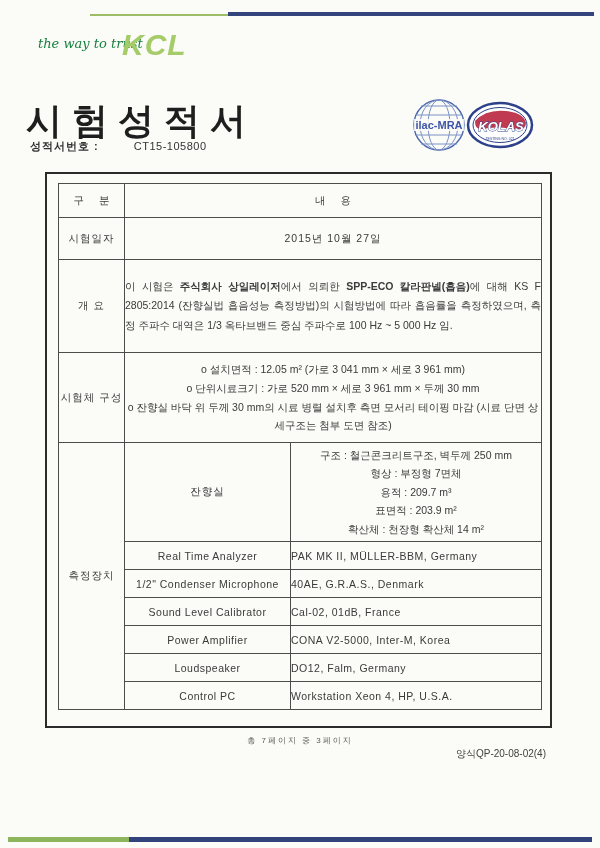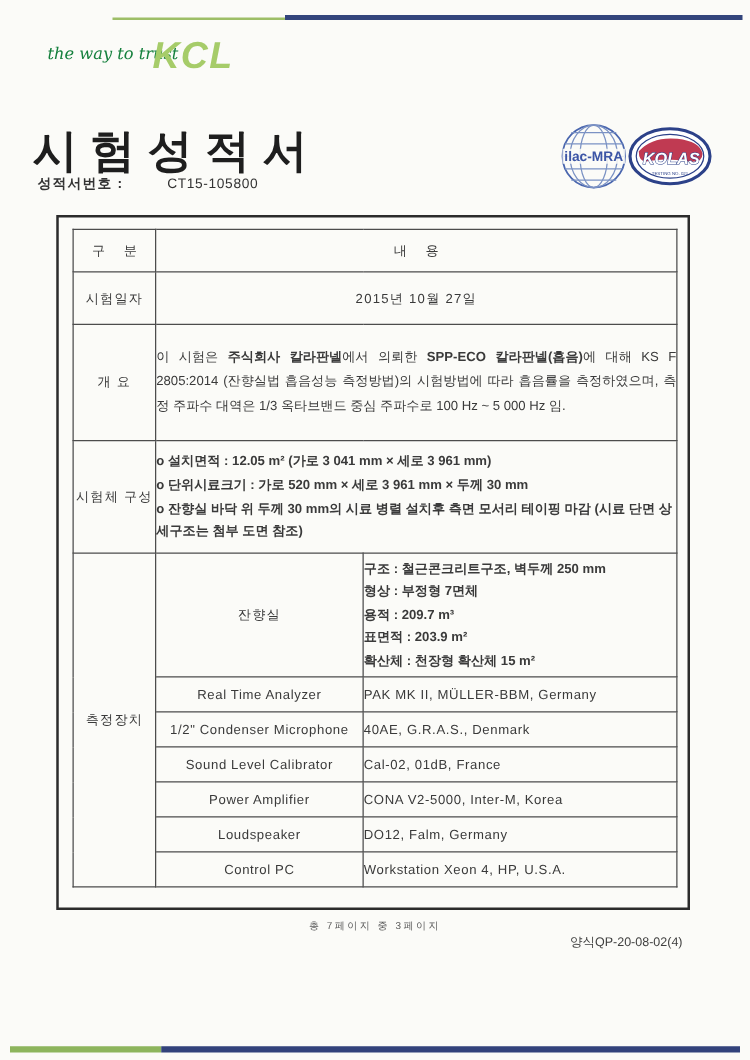--- a/index.html
+++ b/index.html
@@ -29,40 +29,40 @@
   
   .doc-title{
     position:absolute;left:16px;top:97px;width:100%;
     text-align:left;font-size:36px;font-weight:bold;
     letter-spacing:10px;text-indent:10px;color:#1e1e1e;
   }
   .report-no{position:absolute;left:30px;top:139px;font-size:11px;color:#333;}
   .report-no .lbl{font-weight:bold;letter-spacing:1px;}
   .report-no .val{margin-left:32px;letter-spacing:0.5px;}
   
-  .stamps{position:absolute;left:448px;top:96px;width:122px;height:56px;}
+  .stamps{position:absolute;left:412px;top:96px;width:122px;height:56px;}
   .stamp-ilac{position:absolute;left:0;top:2px;}
   .stamp-kolas{position:absolute;left:54px;top:5px;}
   
   .outer-box{
     position:absolute;left:45px;top:172px;width:503px;height:552px;
     border:2px solid #2b2b2b;background:transparent;
   }
   table.report{
     border-collapse:collapse;table-layout:fixed;
     position:absolute;left:11px;top:9px;width:483px;
   }
   table.report td{
     border:1px solid #4c4c4c;font-size:10.5px;color:#3a3a3a;
     vertical-align:middle;padding:0;
   }
   .c-head{text-align:center;letter-spacing:6px;text-indent:6px;font-size:11px;}
   .c-label{text-align:center;font-size:11px;letter-spacing:1px;}
   .c-center{text-align:center;letter-spacing:1px;}
-  .c-left{padding:7px 13px;line-height:1.8;text-align:left;font-weight:bold;}
+  .c-left{padding:7px 13px;line-height:1.8;text-align:center;}
   .c-just{padding:7px 14px;line-height:1.85;text-align:justify;}
   .c-left div{white-space:normal;}
   .bold{font-weight:bold;}
   .dev-name{text-align:center;font-size:10.5px;letter-spacing:0.5px;}
   .dev-val{padding-left:14px;font-size:10.5px;letter-spacing:0.5px;}
   
   .page-info{
     position:absolute;left:0;top:735px;width:100%;text-align:center;
     font-size:8px;color:#5a5a5a;letter-spacing:2px;
   }
@@ -120,41 +120,41 @@
       <td class="c-head" colspan="2">내 용</td>
     </tr>
 
     <tr style="height:42px;">
       <td class="c-label">시험일자</td>
       <td class="c-center" colspan="2">2015년 10월 27일</td>
     </tr>
 
     <tr style="height:93px;">
       <td class="c-label">개 요</td>
-      <td class="c-just" colspan="2"><span>이 시험은 </span><span class="bold">주식회사 칼라판넬</span><span>에서 의뢰한 </span><span class="bold">SPP-ECO 칼라판넬(흡음)</span><span>에 대해 KS F 2805:2014 (잔향실법 흡음성능 측정방법)의 시험방법에 따라 흡음률을 측정하였으며, 측정 주파수 대역은 1/3 옥타브밴드 중심 주파수로 100 Hz ~ 5 000 Hz 임.</span></td>
+      <td class="c-just" colspan="2"><span>이 시험은 </span><span class="bold">주식회사 상일레이저</span><span>에서 의뢰한 </span><span class="bold">SPP-ECO 칼라판넬(흡음)</span><span>에 대해 KS F 2805:2014 (잔향실법 흡음성능 측정방법)의 시험방법에 따라 흡음률을 측정하였으며, 측정 주파수 대역은 1/3 옥타브밴드 중심 주파수로 100 Hz ~ 5 000 Hz 임.</span></td>
     </tr>
 
     <tr style="height:90px;">
       <td class="c-label">시험체 구성</td>
       <td class="c-left" colspan="2">
         <div>o 설치면적 : 12.05 m² (가로 3 041 mm × 세로 3 961 mm)</div>
         <div>o 단위시료크기 : 가로 520 mm × 세로 3 961 mm × 두께 30 mm</div>
         <div>o 잔향실 바닥 위 두께 30 mm의 시료 병렬 설치후 측면 모서리 테이핑 마감 (시료 단면 상세구조는 첨부 도면 참조)</div>
       </td>
     </tr>
 
     <tr style="height:99px;">
       <td class="c-label" rowspan="7">측정장치</td>
       <td class="c-center">잔향실</td>
       <td class="c-left" style="line-height:1.75;">
         <div>구조 : 철근콘크리트구조, 벽두께 250 mm</div>
         <div>형상 : 부정형 7면체</div>
         <div>용적 : 209.7 m³</div>
         <div>표면적 : 203.9 m²</div>
-        <div>확산체 : 천장형 확산체 15 m²</div>
+        <div>확산체 : 천장형 확산체 14 m²</div>
       </td>
     </tr>
 
     <tr style="height:28px;margin-top:28px;">
       <td class="dev-name">Real Time Analyzer</td>
       <td class="dev-val">PAK MK II, MÜLLER-BBM, Germany</td>
     </tr>
     <tr style="height:28px;">
       <td class="dev-name">1/2" Condenser Microphone</td>
       <td class="dev-val">40AE, G.R.A.S., Denmark</td>

